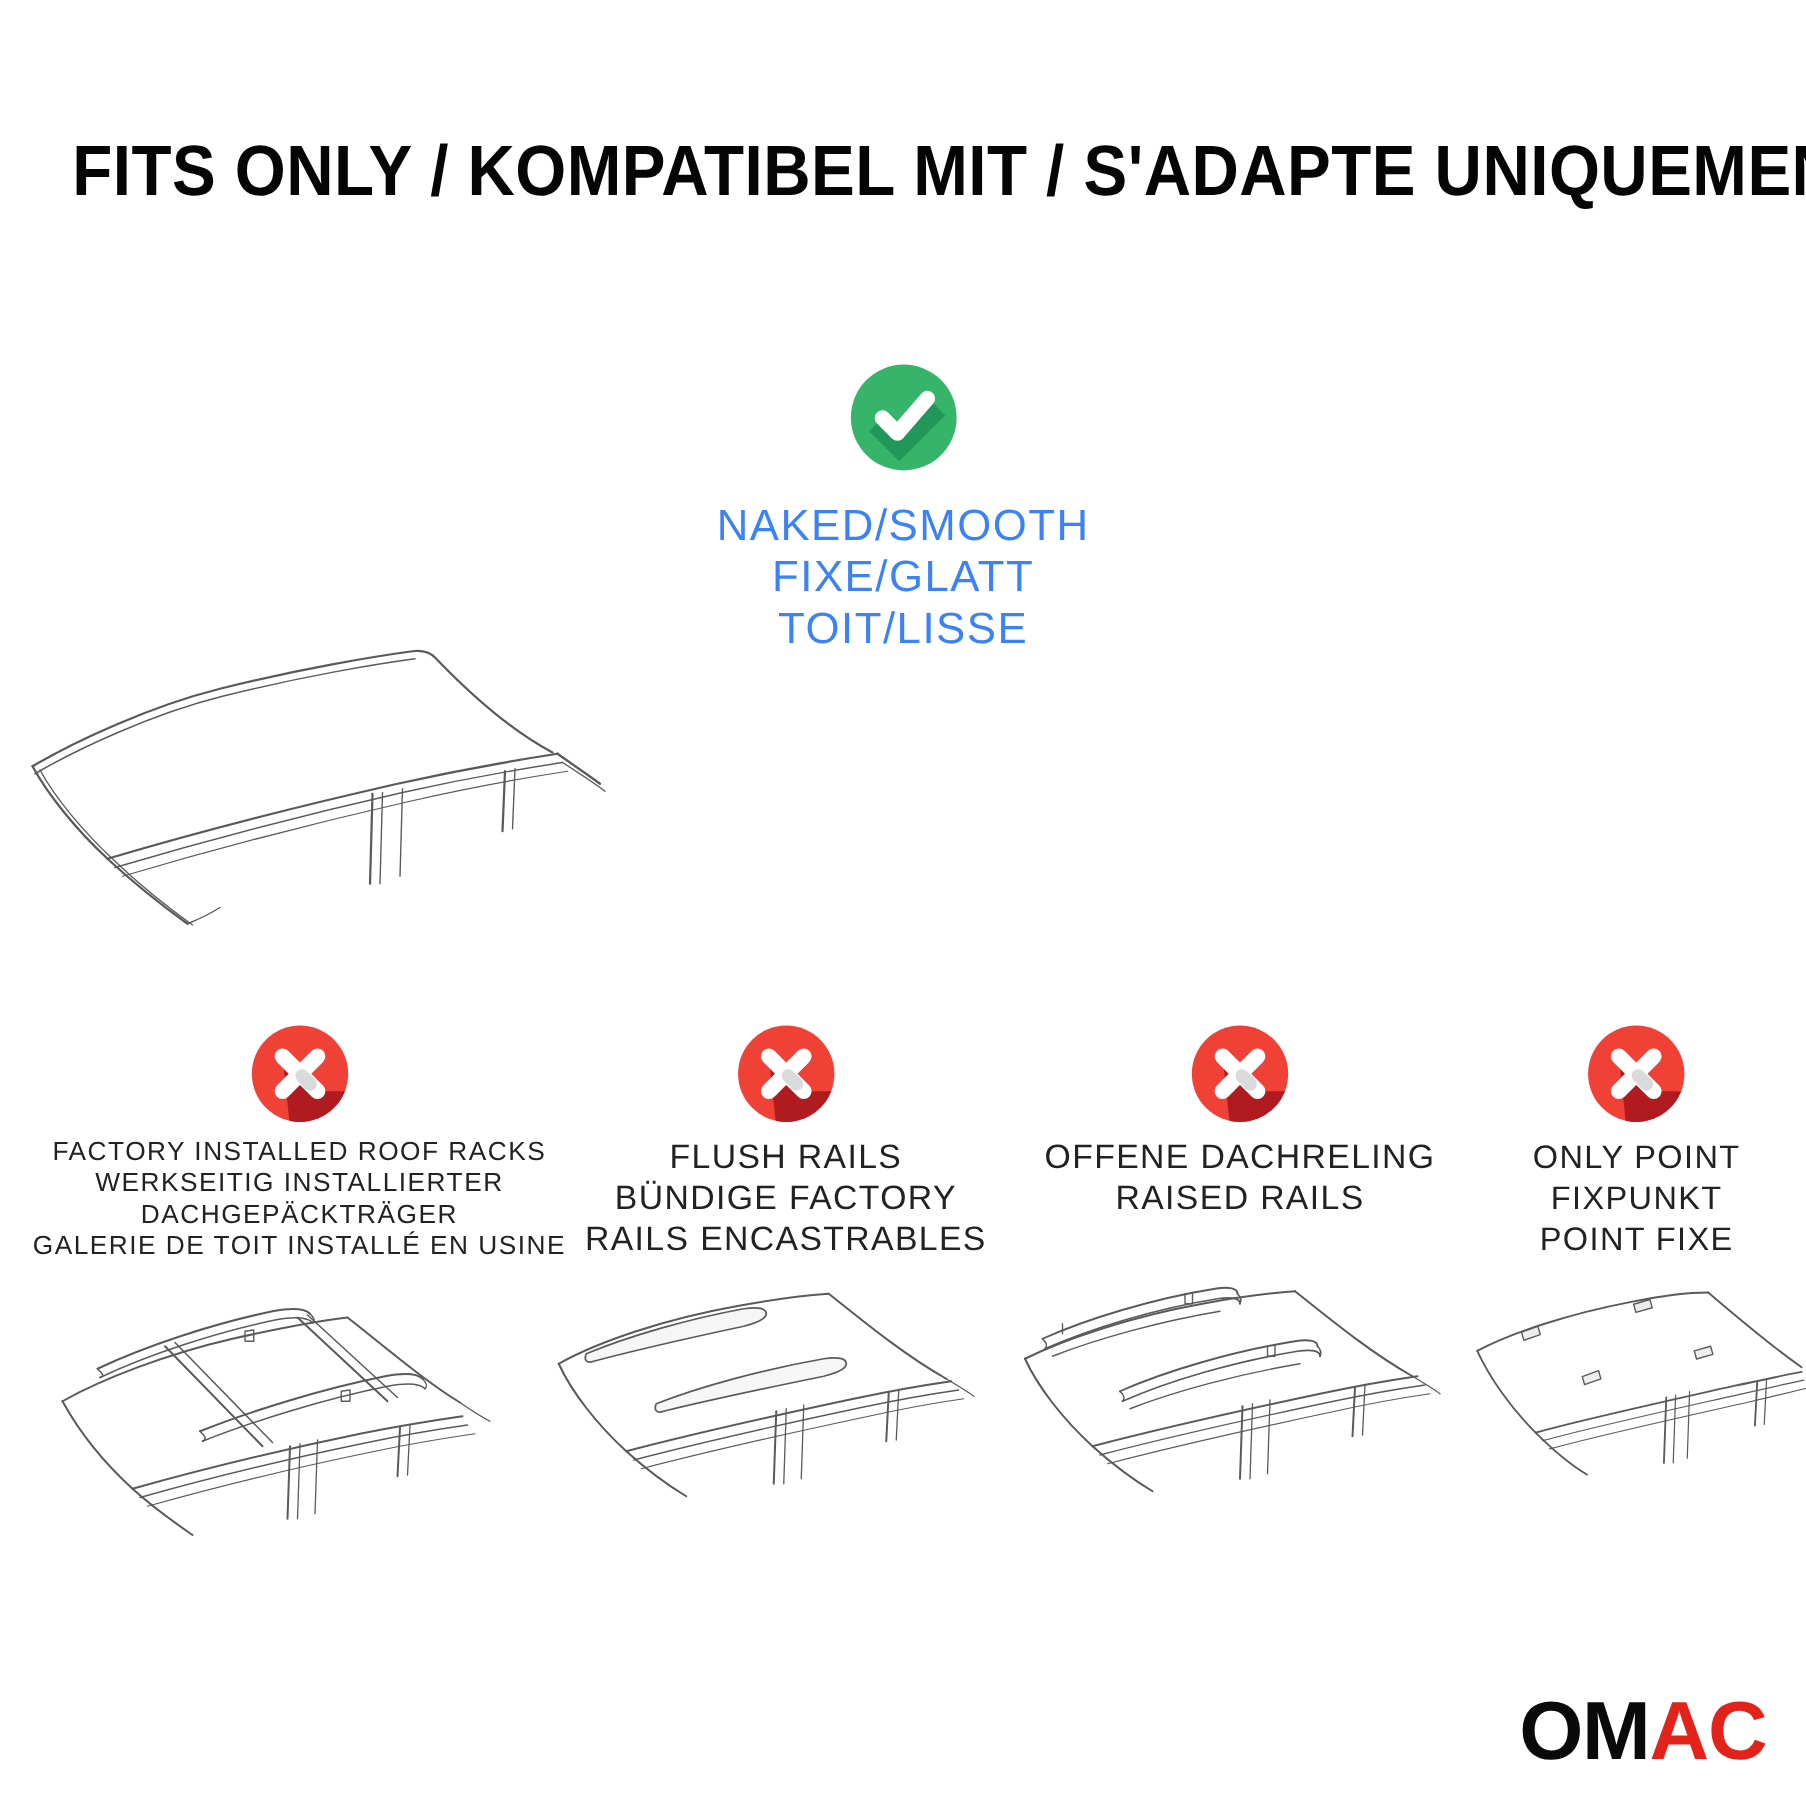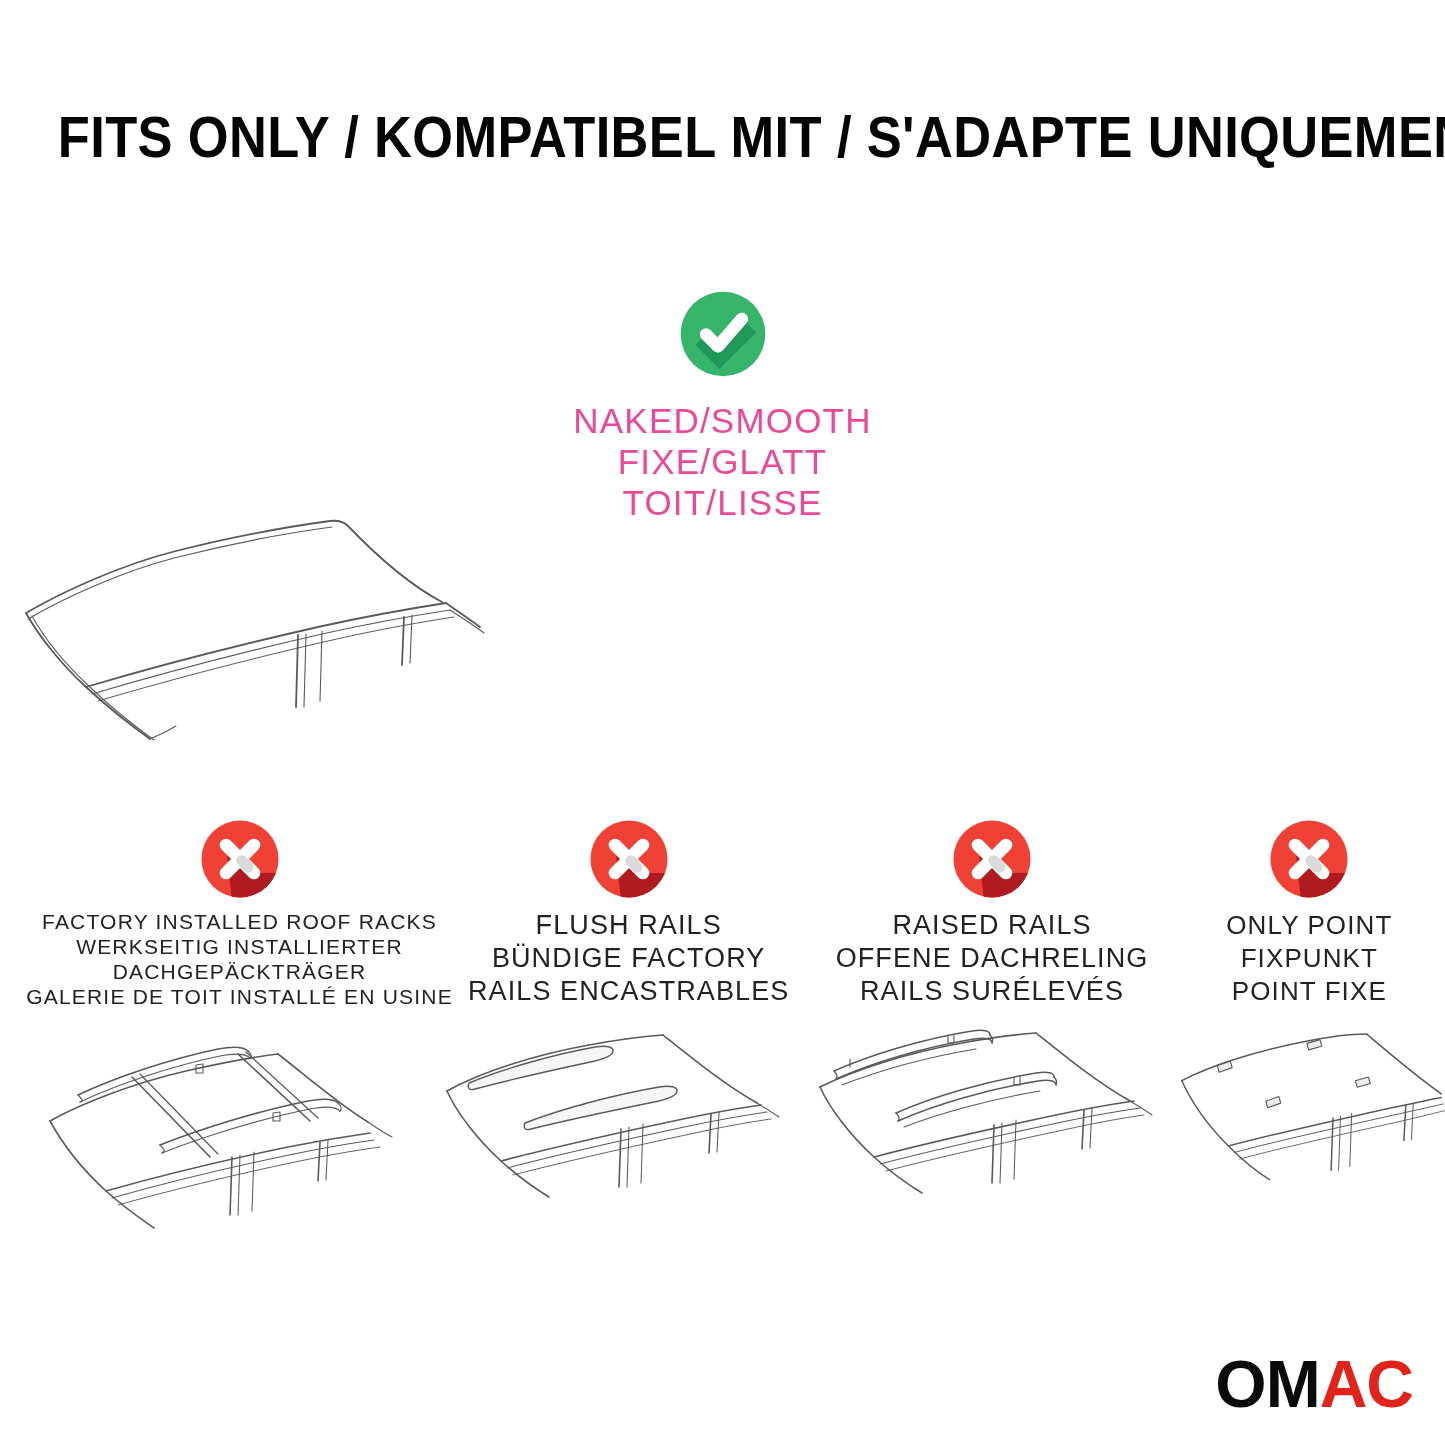--- a/index.html
+++ b/index.html
@@ -47,21 +47,21 @@
     width: 92px;
     height: 92px;
     margin: 0 auto;
     position: relative;
   }
   .good-label {
     margin-top: 20px;
     font-size: 35px;
     line-height: 41px;
     letter-spacing: 1.2px;
-    color: #ec4899;
+    color: #3b82f6;
     font-weight: 400;
   }
 
   .roof-main {
     position: absolute;
     top: 495px;
     left: 0;
     width: 1445px;
     text-align: center;
   }
@@ -264,23 +264,22 @@
             <path d="M33 33 L67 67 L100 67 L100 100 L40 100 Z" fill="#b01b20"></path>
           </g>
           <g stroke-linecap="round" stroke-width="15.5" fill="none">
             <path d="M33 33 L67 67" stroke="#ffffff"></path>
             <path d="M67 33 L33 67" stroke="#ffffff"></path>
             <path d="M52 52 L60 60" stroke="#d9dada" stroke-width="13"></path>
           </g>
         </svg>
       </div>
       <div class="bad-label">
+        <span class="ln">OFFENE DACHRELING</span>
         <span class="ln">RAISED RAILS</span>
-        <span class="ln">OFFENE DACHRELING</span>
-        <span class="ln">RAILS SURÉLEVÉS</span>
       </div>
     </div>
 
     <div class="bad-col c4">
       <div class="bad-icon-wrap">
         <svg width="82" height="82" viewBox="0 0 100 100" aria-hidden="true">
           <defs>
               <clipPath id="rc4">
                 <circle cx="50" cy="50" r="47"></circle>
               </clipPath>

